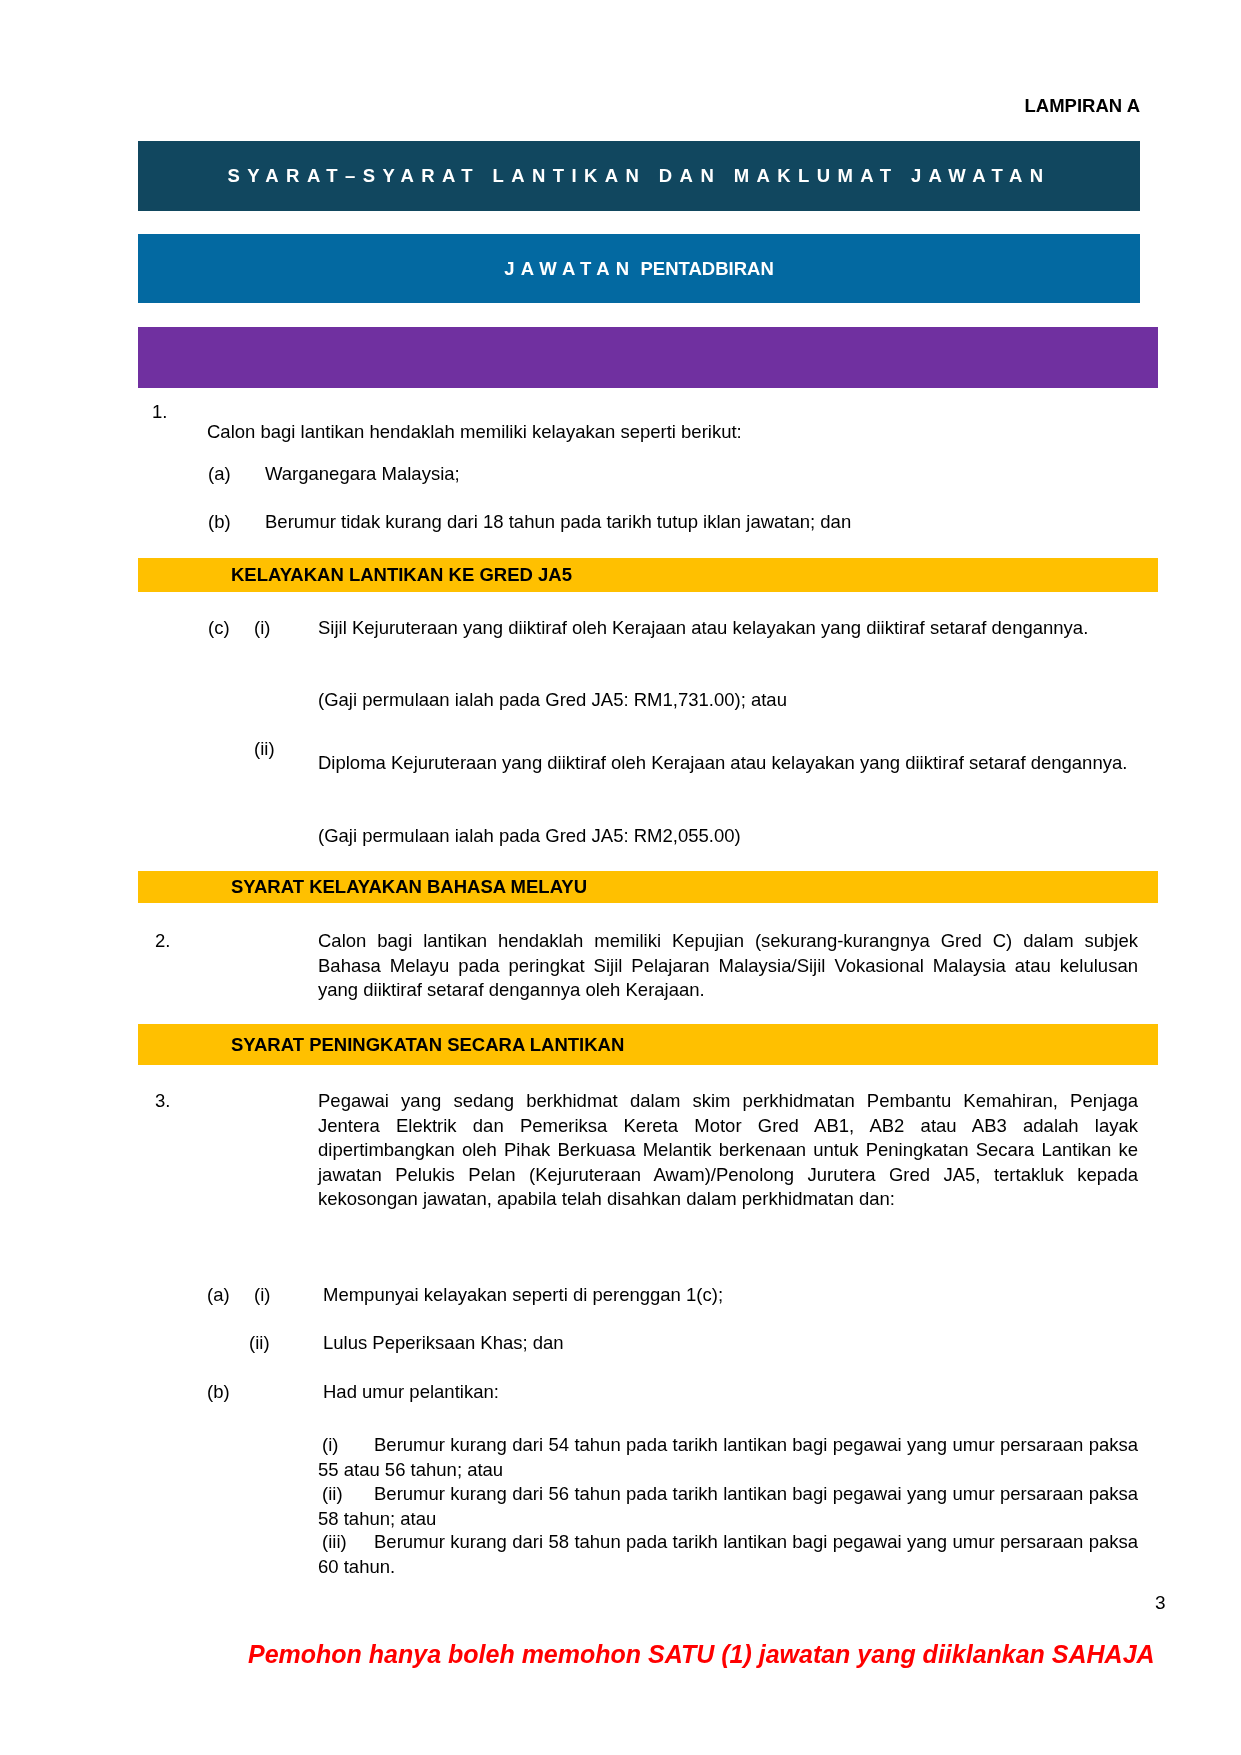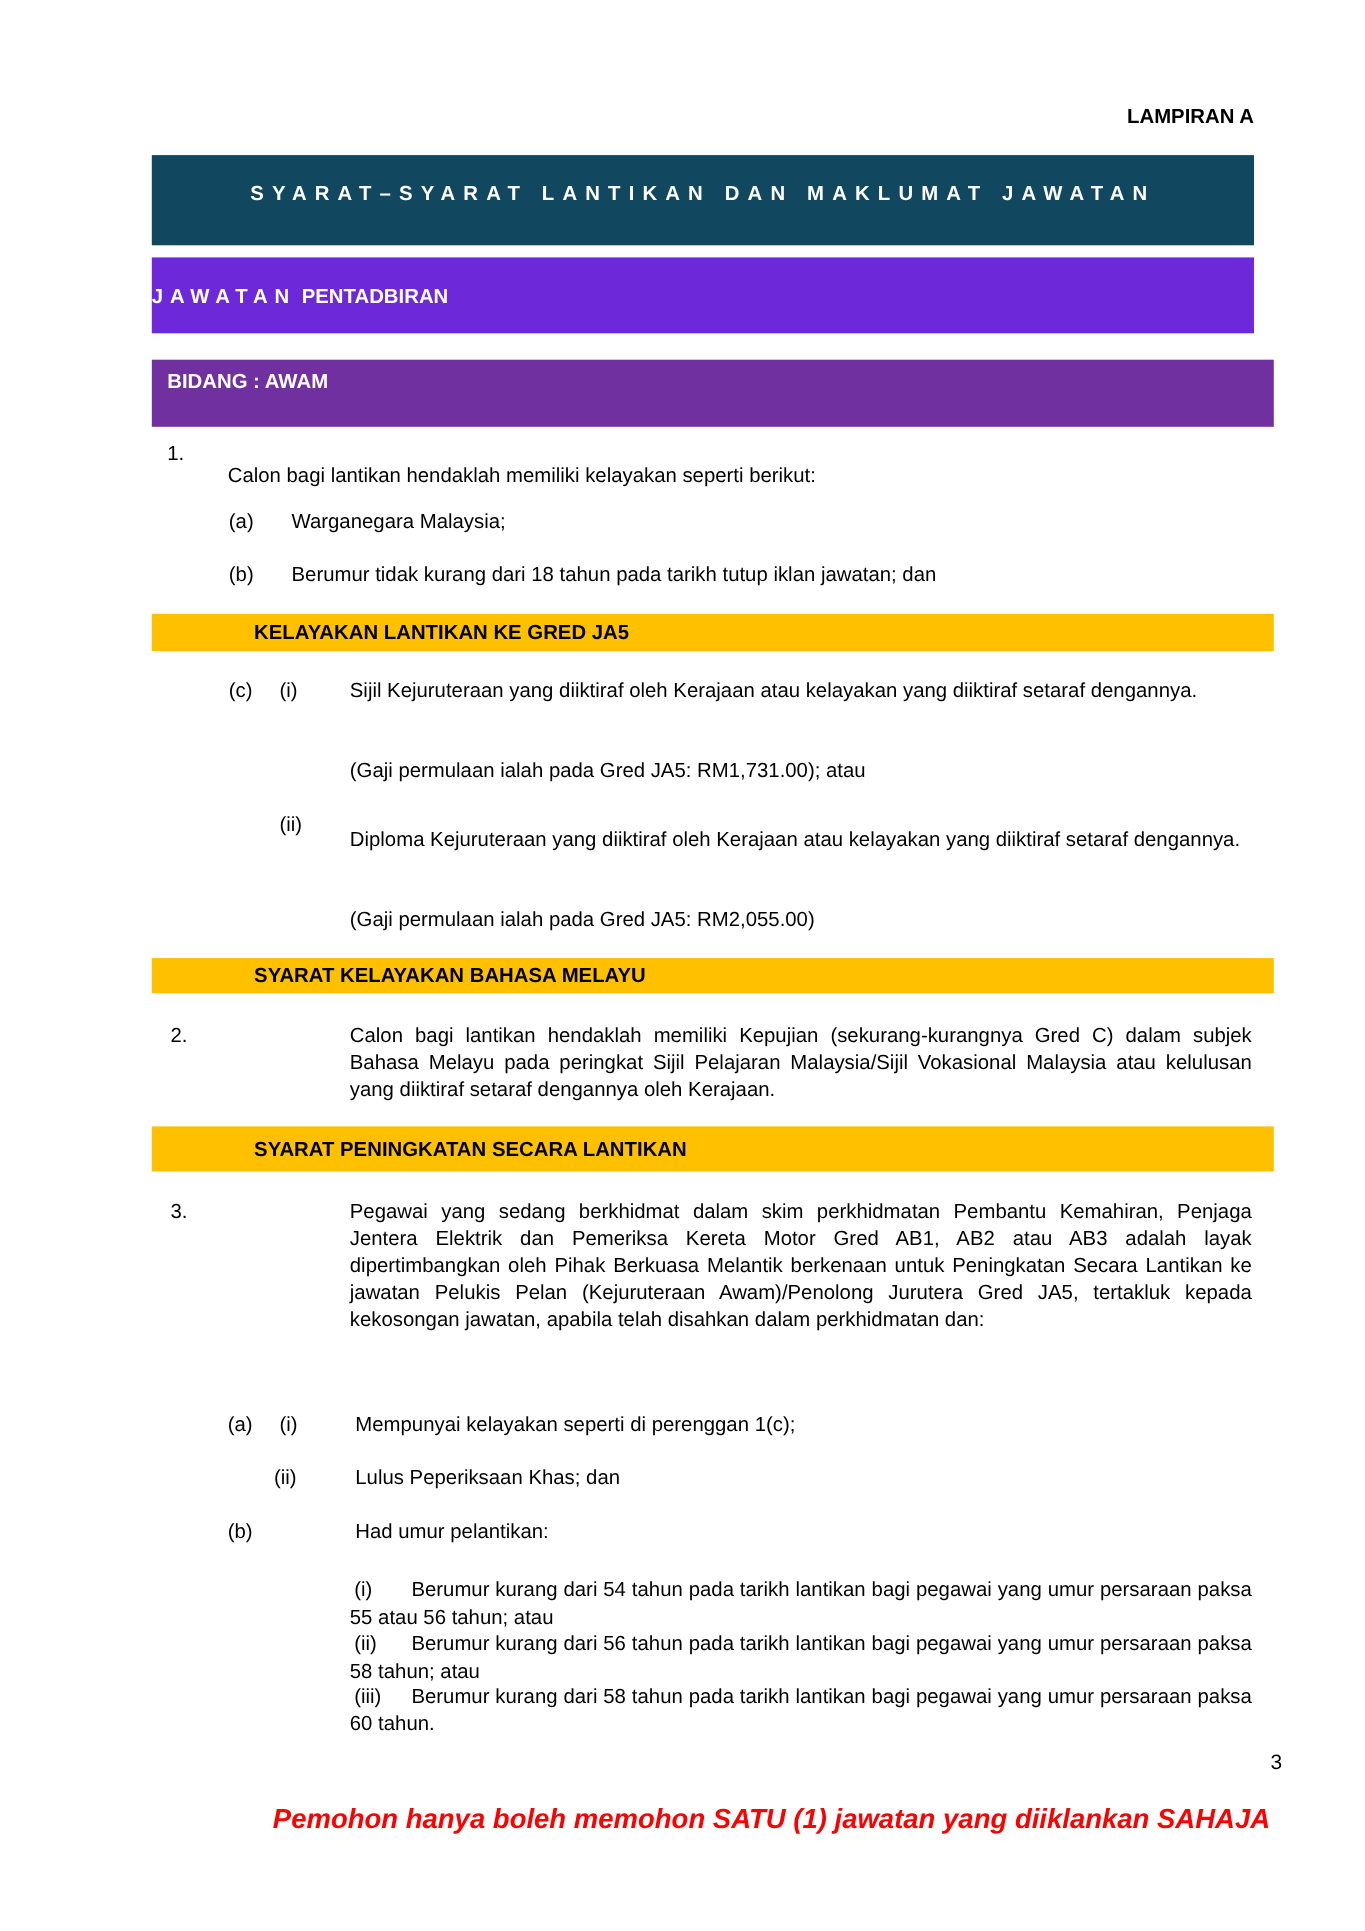--- a/index.html
+++ b/index.html
@@ -3,24 +3,24 @@
 <meta charset="utf-8">
 <style>
   html, body { margin:0; padding:0; background:#ffffff; }
   body { width:1241px; height:1755px; position:relative; overflow:hidden;
          font-family:"Liberation Sans", sans-serif; color:#000; }
   .abs { position:absolute; }
   .txt { font-size:18.5px; line-height:24.5px; white-space:nowrap; }
   .just { text-align:justify; text-align-last:left; white-space:normal; }
   .lampiran { right:101px; top:95px; font-size:18.5px; font-weight:bold; }
   .bar { position:absolute; left:138px; box-sizing:border-box; }
-  .bar-teal { top:141px; width:1002px; height:82px; background:#11475f; color:#fff;
+  .bar-teal { top:141px; width:1002px; height:70px; background:#11475f; color:#fff;
               font-weight:bold; font-size:18.5px; letter-spacing:7.4px; text-align:center; line-height:70px; }
-  .bar-navy { top:234px; width:1002px; height:69px; background:#6d28d9; color:#fff;
-              font-weight:bold; font-size:18.5px; line-height:69px; }
+  .bar-navy { top:234px; width:1002px; height:69px; background:#0369a1; color:#fff;
+              font-weight:bold; font-size:18.5px; text-align:center; line-height:69px; }
   .bar-navy .spaced { letter-spacing:6.2px; }
   .bar-purple { top:327px; width:1020px; height:61px; background:#7030a0; color:#fff;
                 font-weight:bold; font-size:18.5px; padding:6px 0 0 14px; line-height:28px; }
   .bar-yellow { width:1020px; background:#ffc000; font-weight:bold; font-size:18.5px;
                 padding-left:93px; }
   .footer { left:248px; top:1640px; color:#ff0000; font-weight:bold; font-style:italic; font-size:25px; }
   .pagenum { left:1155px; top:1592px; font-size:19px; }
 </style>
 </head>
 <body>
@@ -30,21 +30,20 @@
 <div class="bar bar-teal">
   <span>SYARAT–SYARAT LANTIKAN DAN MAKLUMAT JAWATAN</span>
 </div>
 
 <div class="bar bar-navy">
   <span class="spaced">JAWATAN</span>
   <span>PENTADBIRAN</span>
 </div>
 
 <div class="bar bar-purple">
-  <div>BIDANG : AWAM</div>
 </div>
 
 <div class="abs txt" style="left:152px;top:400px;">1.</div>
 <div class="abs txt" style="left:207px;top:400px;margin-top:20px;">Calon bagi lantikan hendaklah memiliki kelayakan seperti berikut:</div>
 <div class="abs txt" style="left:208px;top:462px;">(a)</div>
 <div class="abs txt" style="left:265px;top:462px;">Warganegara Malaysia;</div>
 <div class="abs txt" style="left:208px;top:510px;">(b)</div>
 <div class="abs txt" style="left:265px;top:510px;">Berumur tidak kurang dari 18 tahun pada tarikh tutup iklan jawatan; dan</div>
 
 <div class="bar bar-yellow txt" style="top:558px;height:34px;line-height:34px;">

